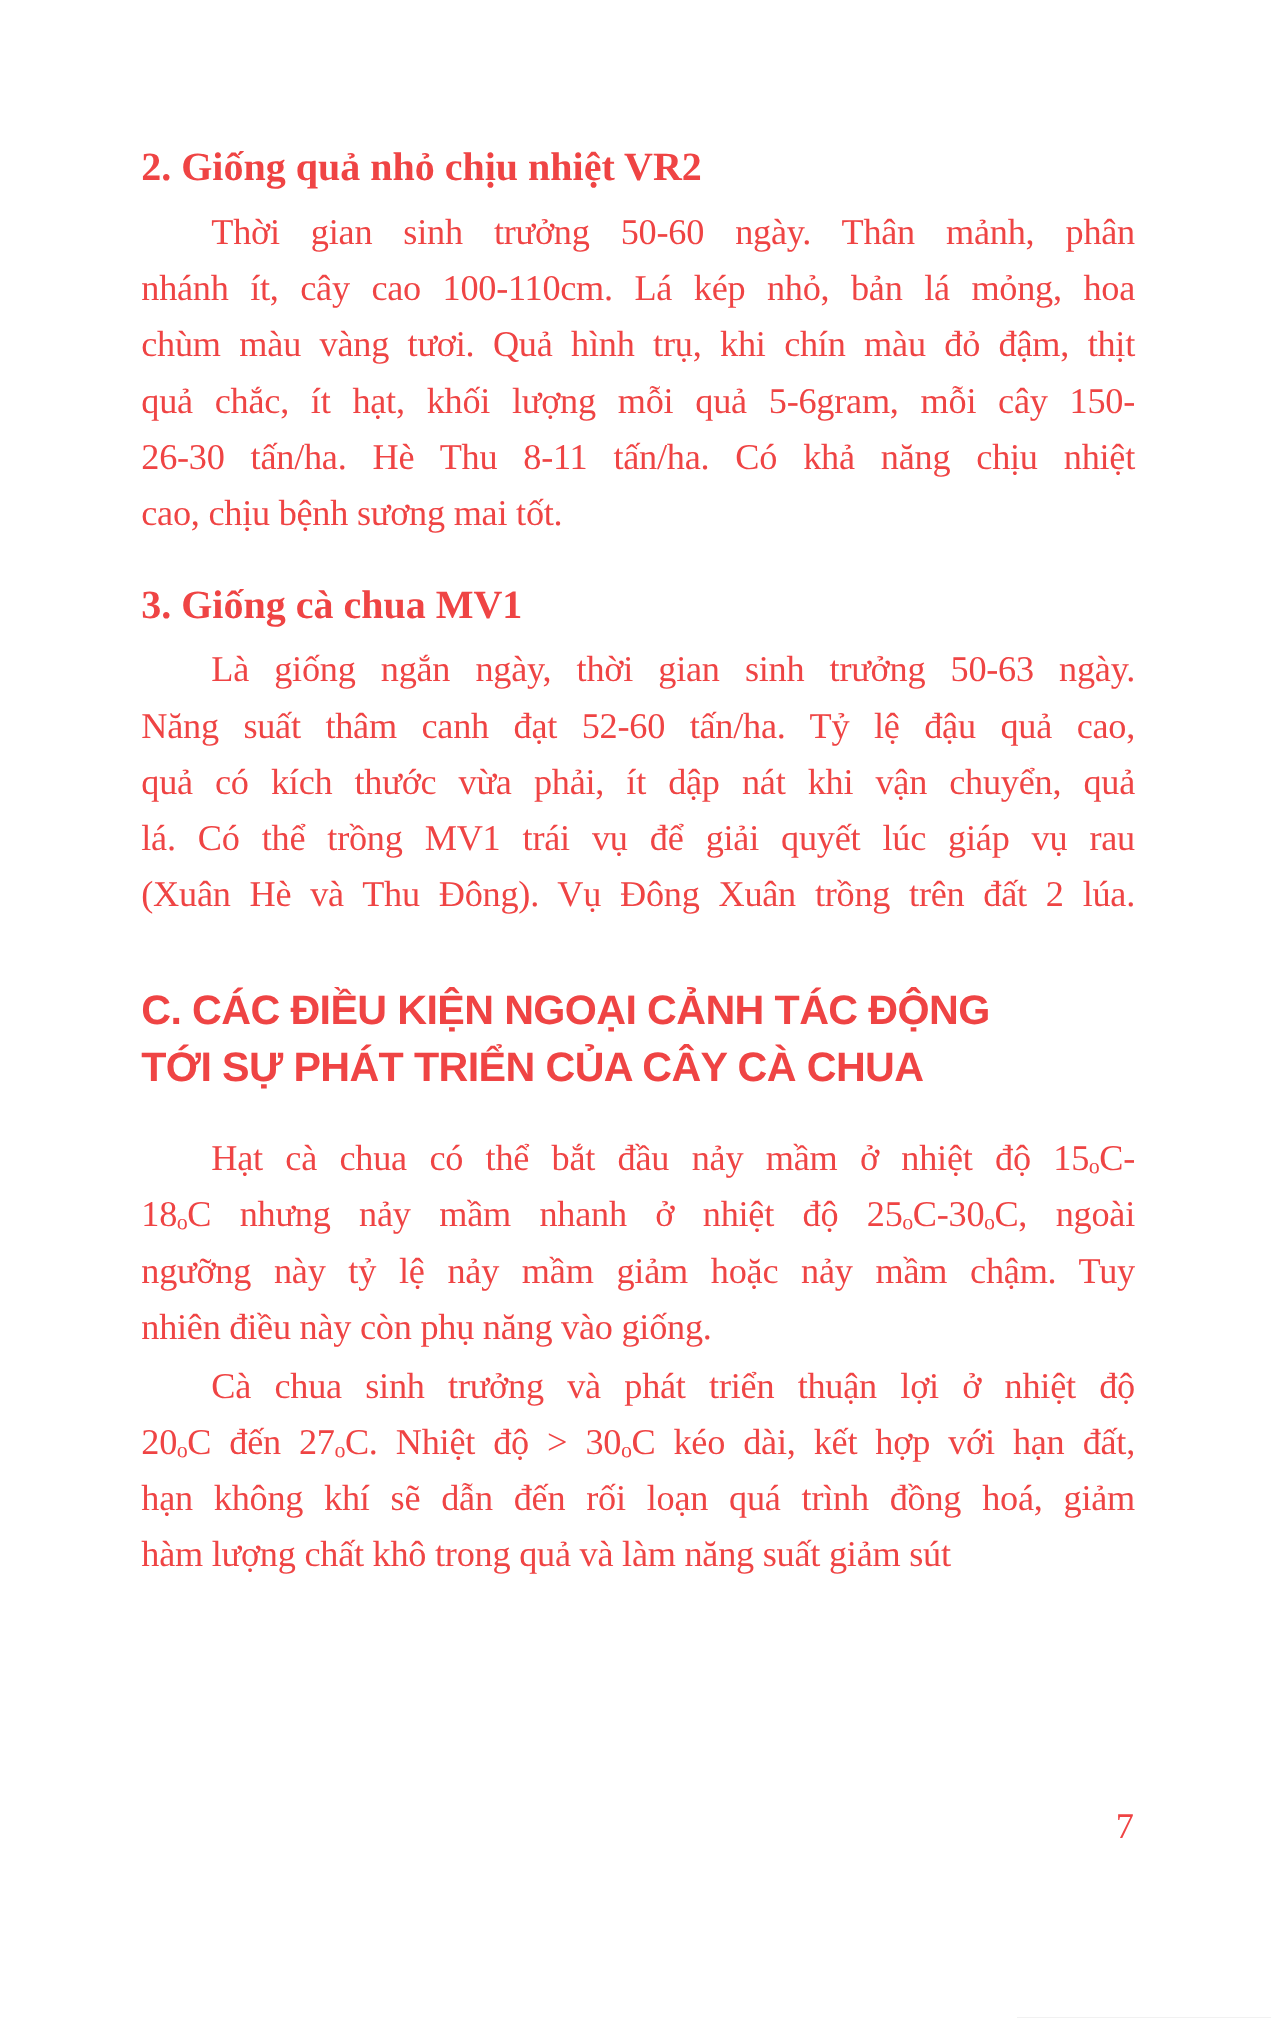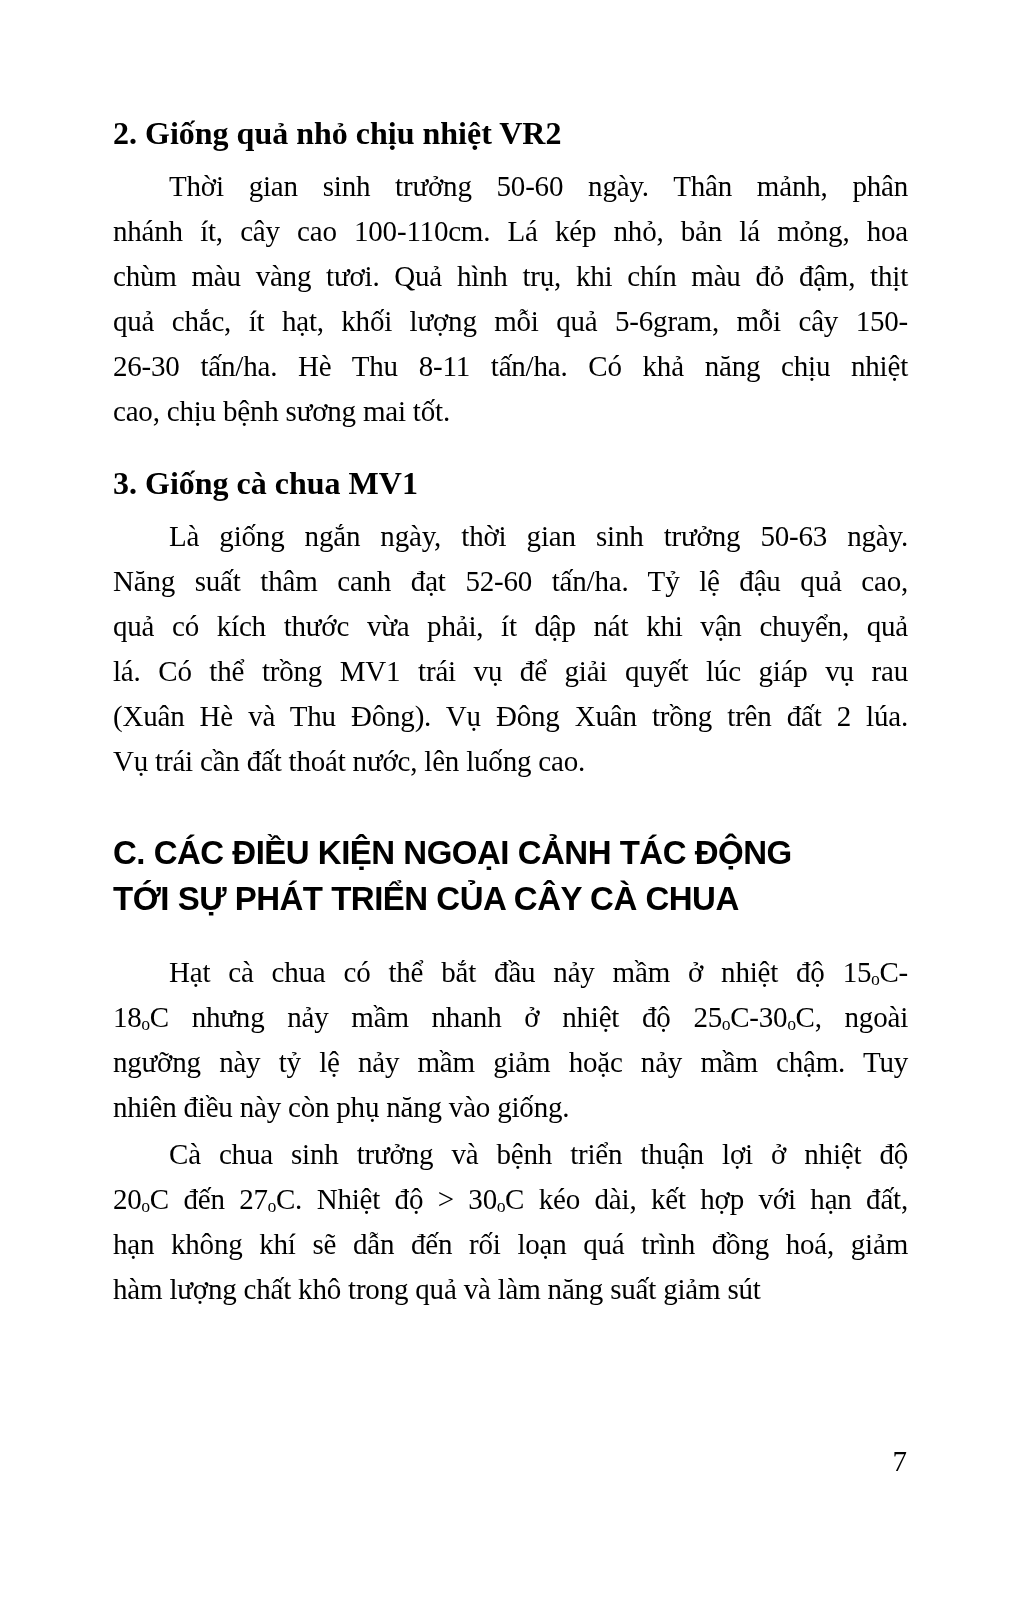--- a/index.html
+++ b/index.html
@@ -1,21 +1,21 @@
 <!DOCTYPE html>
 <html lang="vi"><head>
 <meta charset="utf-8">
 <style>
   html,body { margin:0; padding:0; background:#e8e8e8; }
   .page {
     position:relative;
     width:1025px; height:1614px;
     margin:0 auto;
     background:#ffffff;
-    color:#000000;
+    color:#ef4444;
     font-family:"Liberation Serif","DejaVu Serif",serif;
     overflow:hidden;
   }
   .content {
     position:absolute;
     left:113px; top:0;
     width:795px;
   }
   .serif-heading {
     font-size:32px;
@@ -74,37 +74,36 @@
       </div>
 
     <h2 class="serif-heading h-mv1">3. Giống cà chua MV1</h2>
 
     <div class="para">
         <div class="line first">Là giống ngắn ngày, thời gian sinh trưởng 50-63 ngày.</div>
         <div class="line">Năng suất thâm canh đạt 52-60 tấn/ha. Tỷ lệ đậu quả cao,</div>
         <div class="line">quả có kích thước vừa phải, ít dập nát khi vận chuyển, quả</div>
         <div class="line">lá. Có thể trồng MV1 trái vụ để giải quyết lúc giáp vụ rau</div>
         <div class="line">(Xuân Hè và Thu Đông). Vụ Đông Xuân trồng trên đất 2 lúa.</div>
-        <div class="line last">Vụ trái cần đất thoát nước, lên luống cao.</div>
       </div>
 
     <div class="env-heading">
       <div>C. CÁC ĐIỀU KIỆN NGOẠI CẢNH TÁC ĐỘNG</div>
       <div>TỚI SỰ PHÁT TRIỂN CỦA CÂY CÀ CHUA</div>
     </div>
 
     <div class="para env-para1">
         <div class="line first">Hạt cà chua có thể bắt đầu nảy mầm ở nhiệt độ 15ₒC-</div>
         <div class="line">18ₒC nhưng nảy mầm nhanh ở nhiệt độ 25ₒC-30ₒC, ngoài</div>
         <div class="line">ngưỡng này tỷ lệ nảy mầm giảm hoặc nảy mầm chậm. Tuy</div>
         <div class="line last">nhiên điều này còn phụ năng vào giống.</div>
       </div>
 
     <div class="para env-para2">
-        <div class="line first">Cà chua sinh trưởng và bệnh triển thuận lợi ở nhiệt độ</div>
+        <div class="line first">Cà chua sinh trưởng và phát triển thuận lợi ở nhiệt độ</div>
         <div class="line">20ₒC đến 27ₒC. Nhiệt độ &gt; 30ₒC kéo dài, kết hợp với hạn đất,</div>
         <div class="line">hạn không khí sẽ dẫn đến rối loạn quá trình đồng hoá, giảm</div>
         <div class="line last">hàm lượng chất khô trong quả và làm năng suất giảm sút</div>
       </div>
 
   </div>
 
   <div class="page-number">7</div>
 </div>
 

